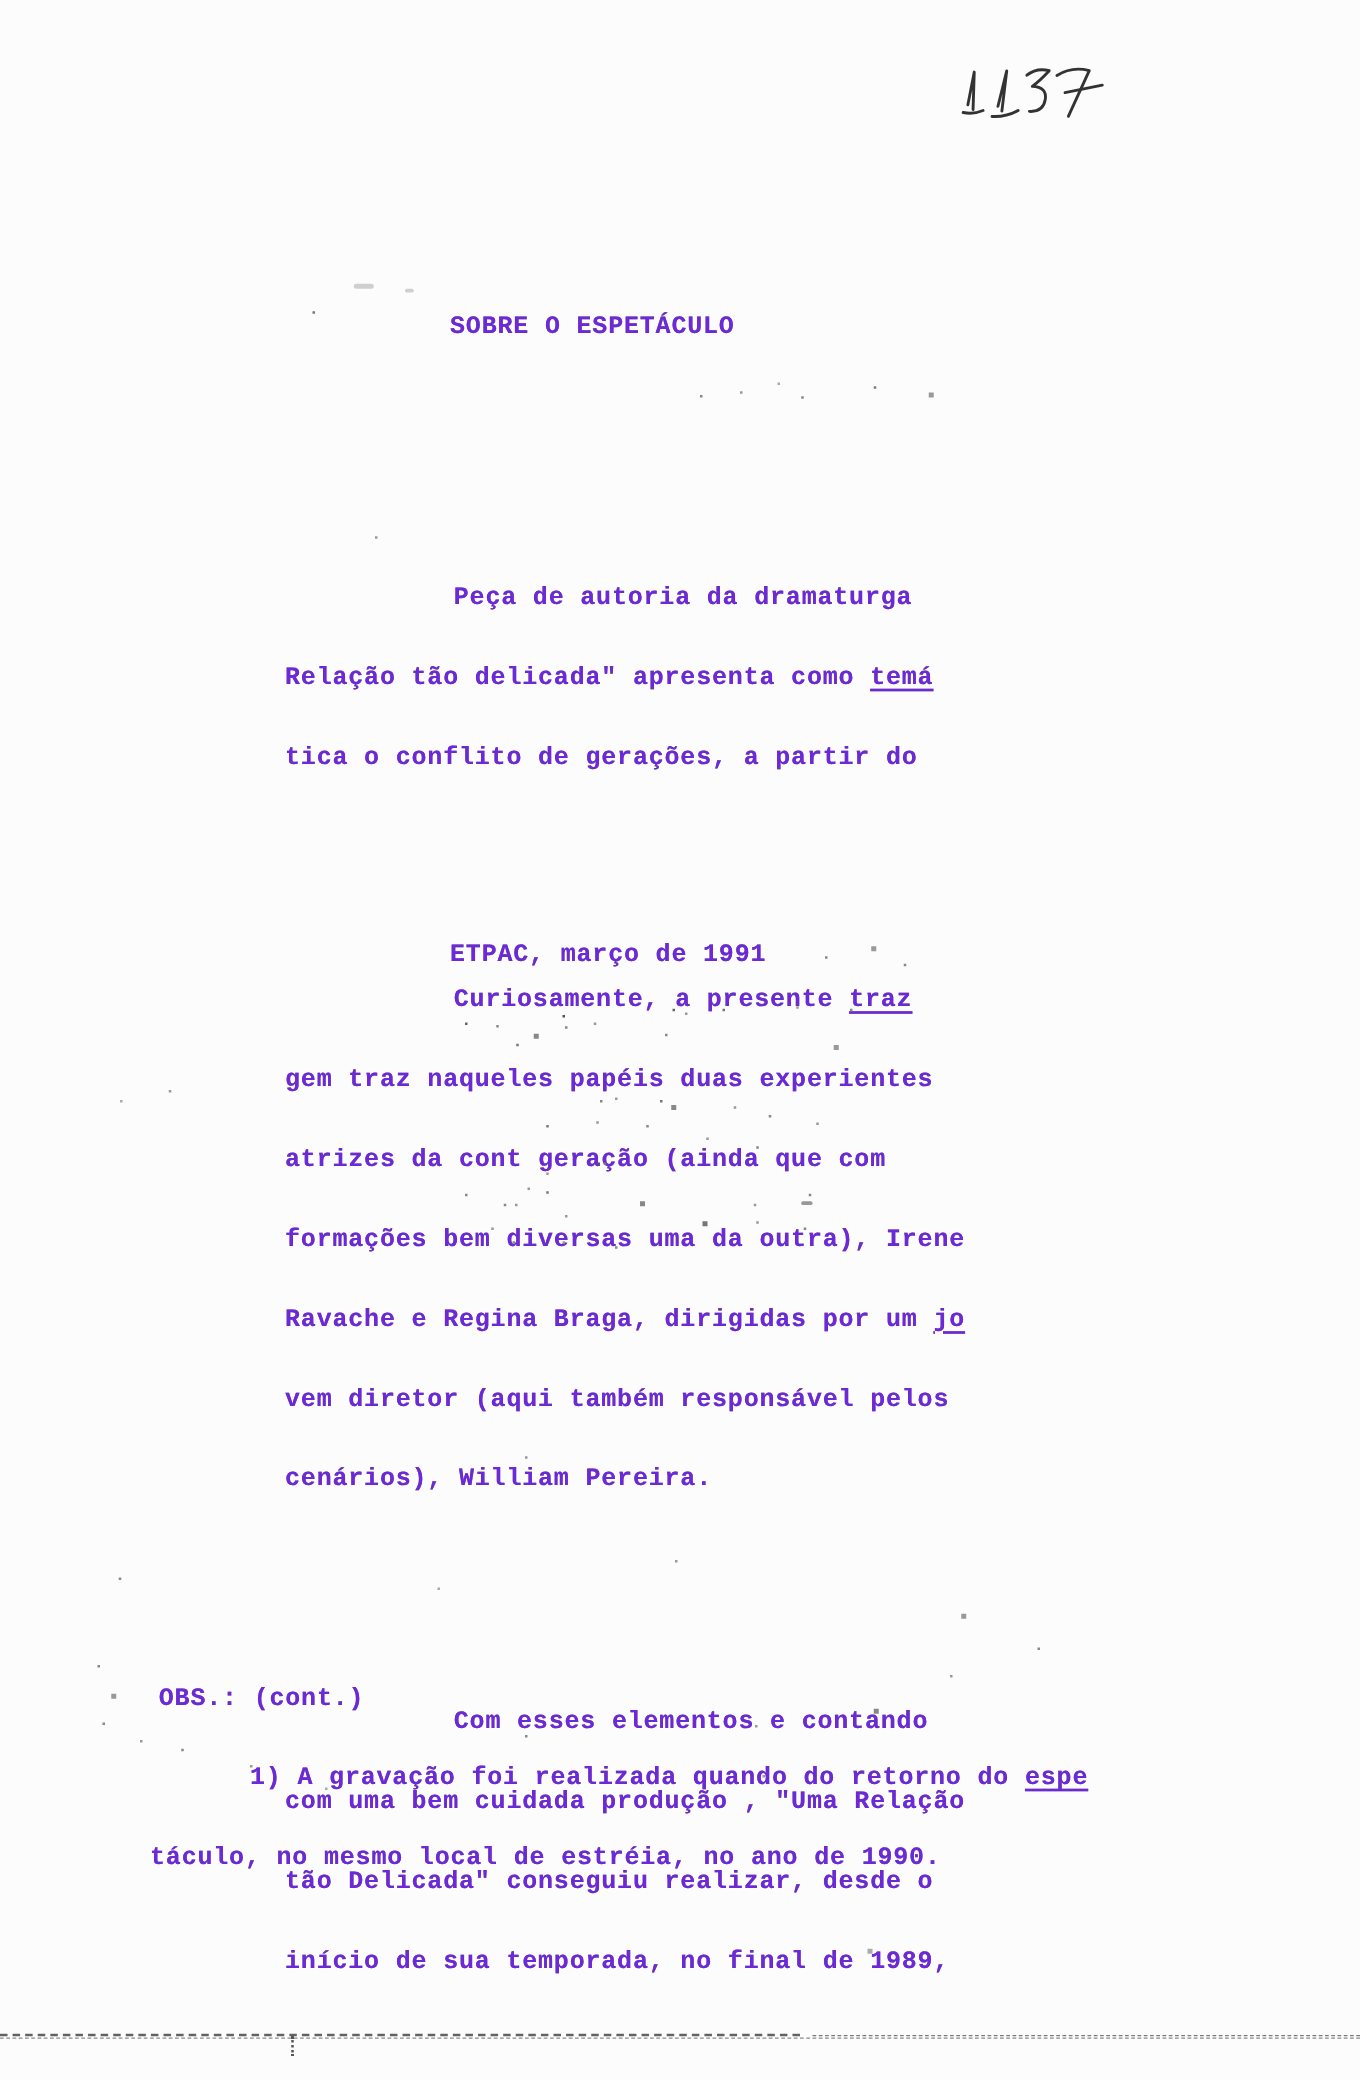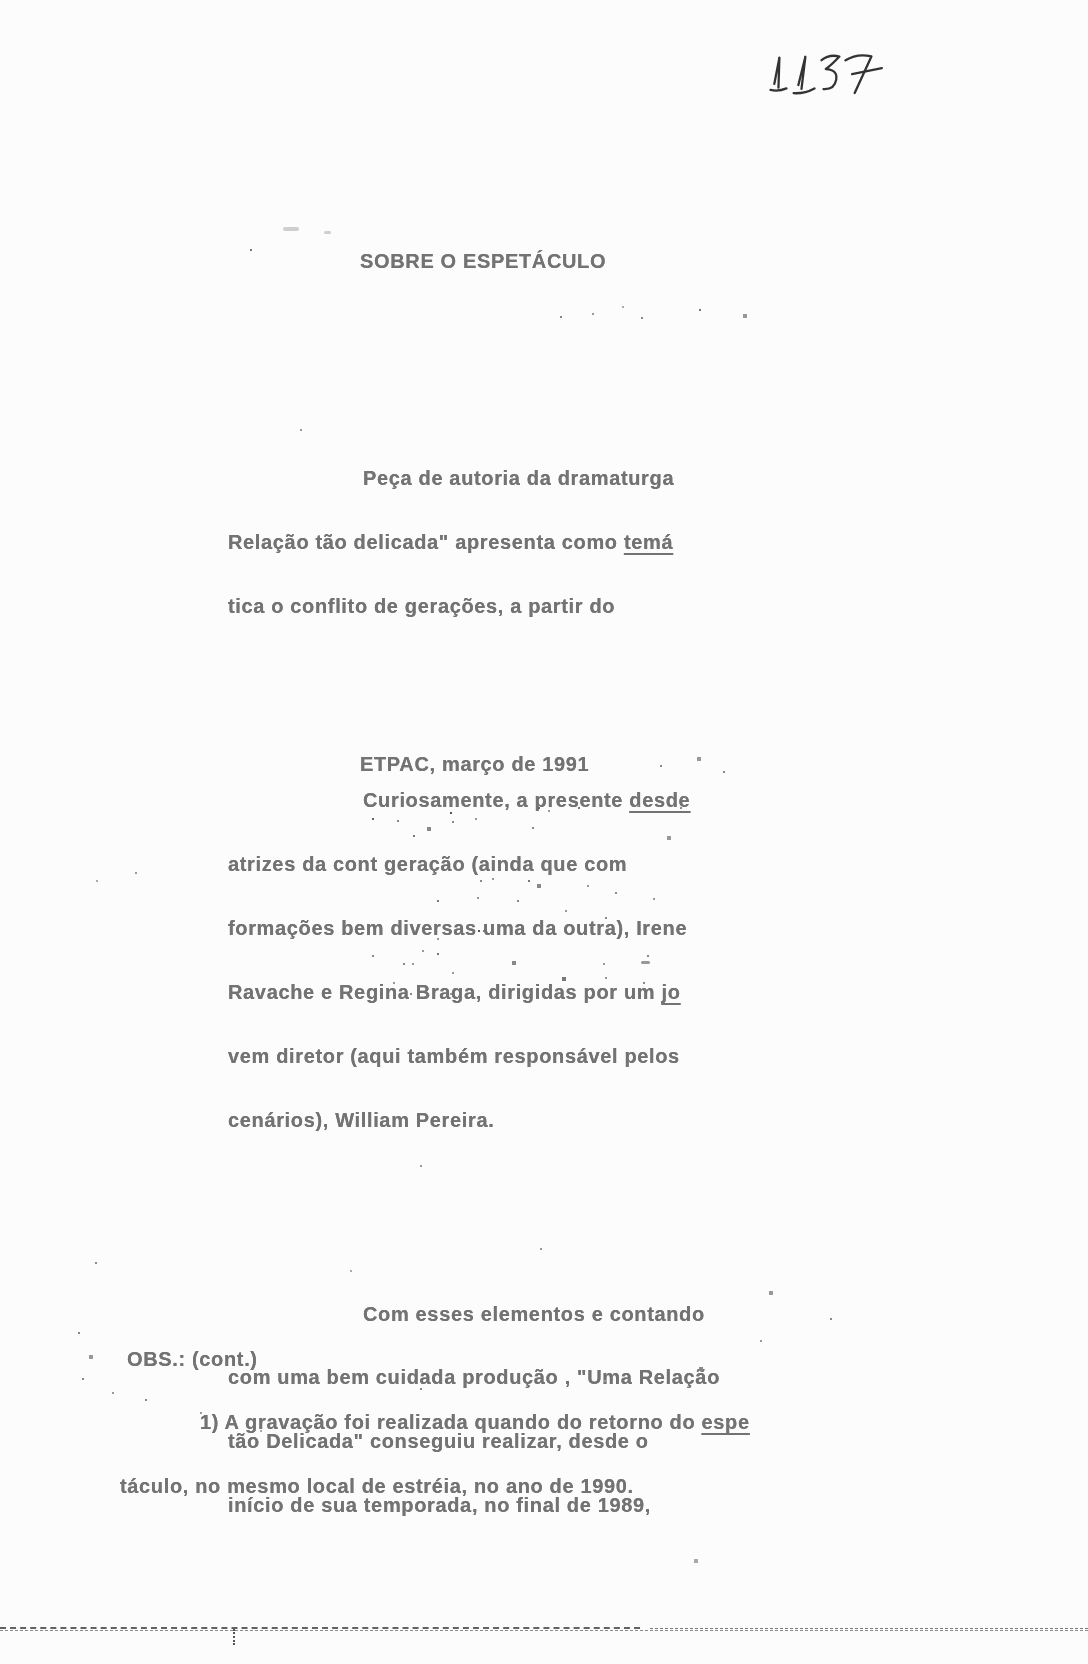--- a/index.html
+++ b/index.html
@@ -2,22 +2,22 @@
 <html><head>
 <meta charset="utf-8">
 <style>
   html,body{margin:0;padding:0;background:#e8e8e8;}
   .page{
     position:relative;
     width:1088px;height:1664px;
     margin:0 auto;
     background:#fcfcfc;
     overflow:hidden;
-    font-family:Liberation Sans, sans-serif;
-    color:#737373;
+    font-family:Liberation Mono, monospace;
+    color:#6d28d9;
   }
   
   .tw{
     font-size:20px;
     font-weight:bold;
     letter-spacing:0.65px;
     line-height:21.3px;
     white-space:pre;
     text-shadow:0 0 0.5px rgba(20,20,20,.55);
   }
@@ -94,21 +94,22 @@
 
   <div class="tw title">SOBRE O ESPETÁCULO</div>
 
   <div class="tw bodytext">
     <div class="para">
       <div class="ln indent"><span>Peça de autoria da dramaturga</span><span class="u"></span></div>
       <div class="ln"><span>Relação tão delicada" apresenta como </span><span class="u">temá</span></div>
       <div class="ln"><span>tica o conflito de gerações, a partir do</span><span class="u"></span></div>
     </div>
     <div class="para">
-      <div class="ln indent"><span>Curiosamente, a presente </span><span class="u">desde</span></div>
+      <div class="ln indent"><span>Curiosamente, a presente </span><span class="u">traz</span></div>
+      <div class="ln"><span>gem traz naqueles papéis duas experientes</span><span class="u"></span></div>
       <div class="ln"><span>atrizes da cont geração (ainda que com</span><span class="u"></span></div>
       <div class="ln"><span>formações bem diversas uma da outra), Irene</span><span class="u"></span></div>
       <div class="ln"><span>Ravache e Regina Braga, dirigidas por um </span><span class="u">jo</span></div>
       <div class="ln"><span>vem diretor (aqui também responsável pelos</span><span class="u"></span></div>
       <div class="ln"><span>cenários), William Pereira.</span><span class="u"></span></div>
     </div>
     <div class="para">
       <div class="ln indent"><span>Com esses elementos e contando</span><span class="u"></span></div>
       <div class="ln"><span>com uma bem cuidada produção , "Uma Relação</span><span class="u"></span></div>
       <div class="ln"><span>tão Delicada" conseguiu realizar, desde o</span><span class="u"></span></div>

